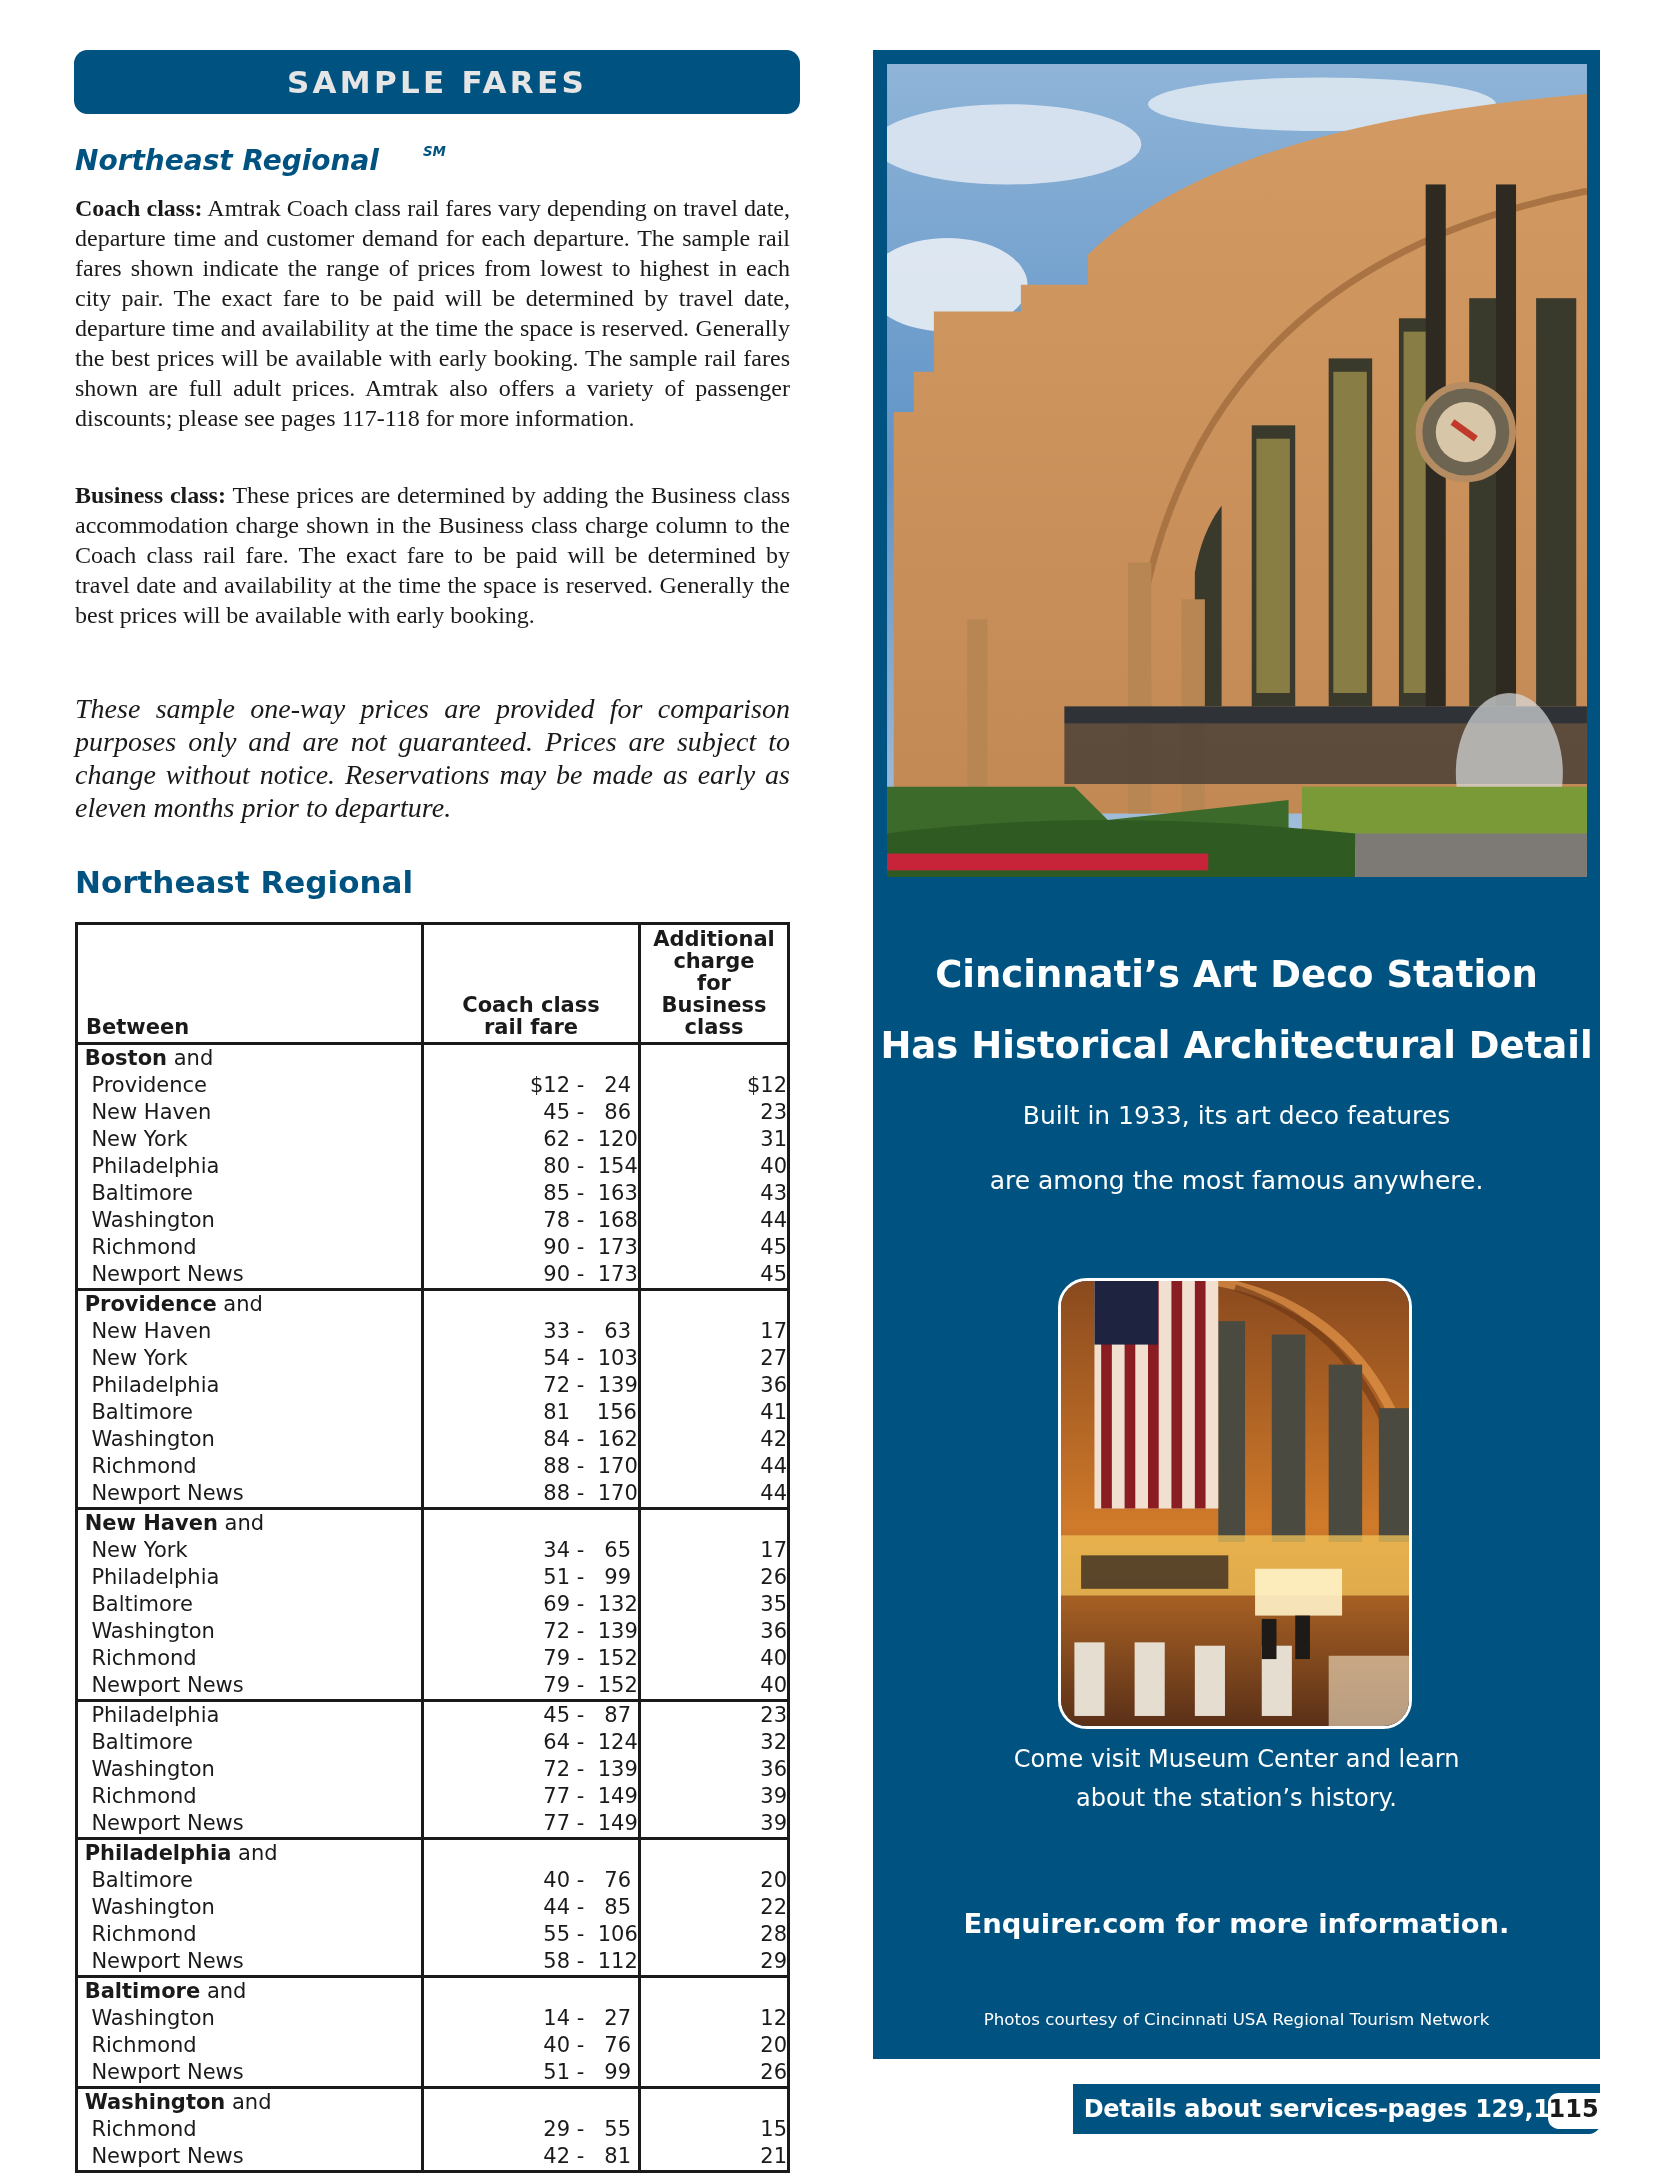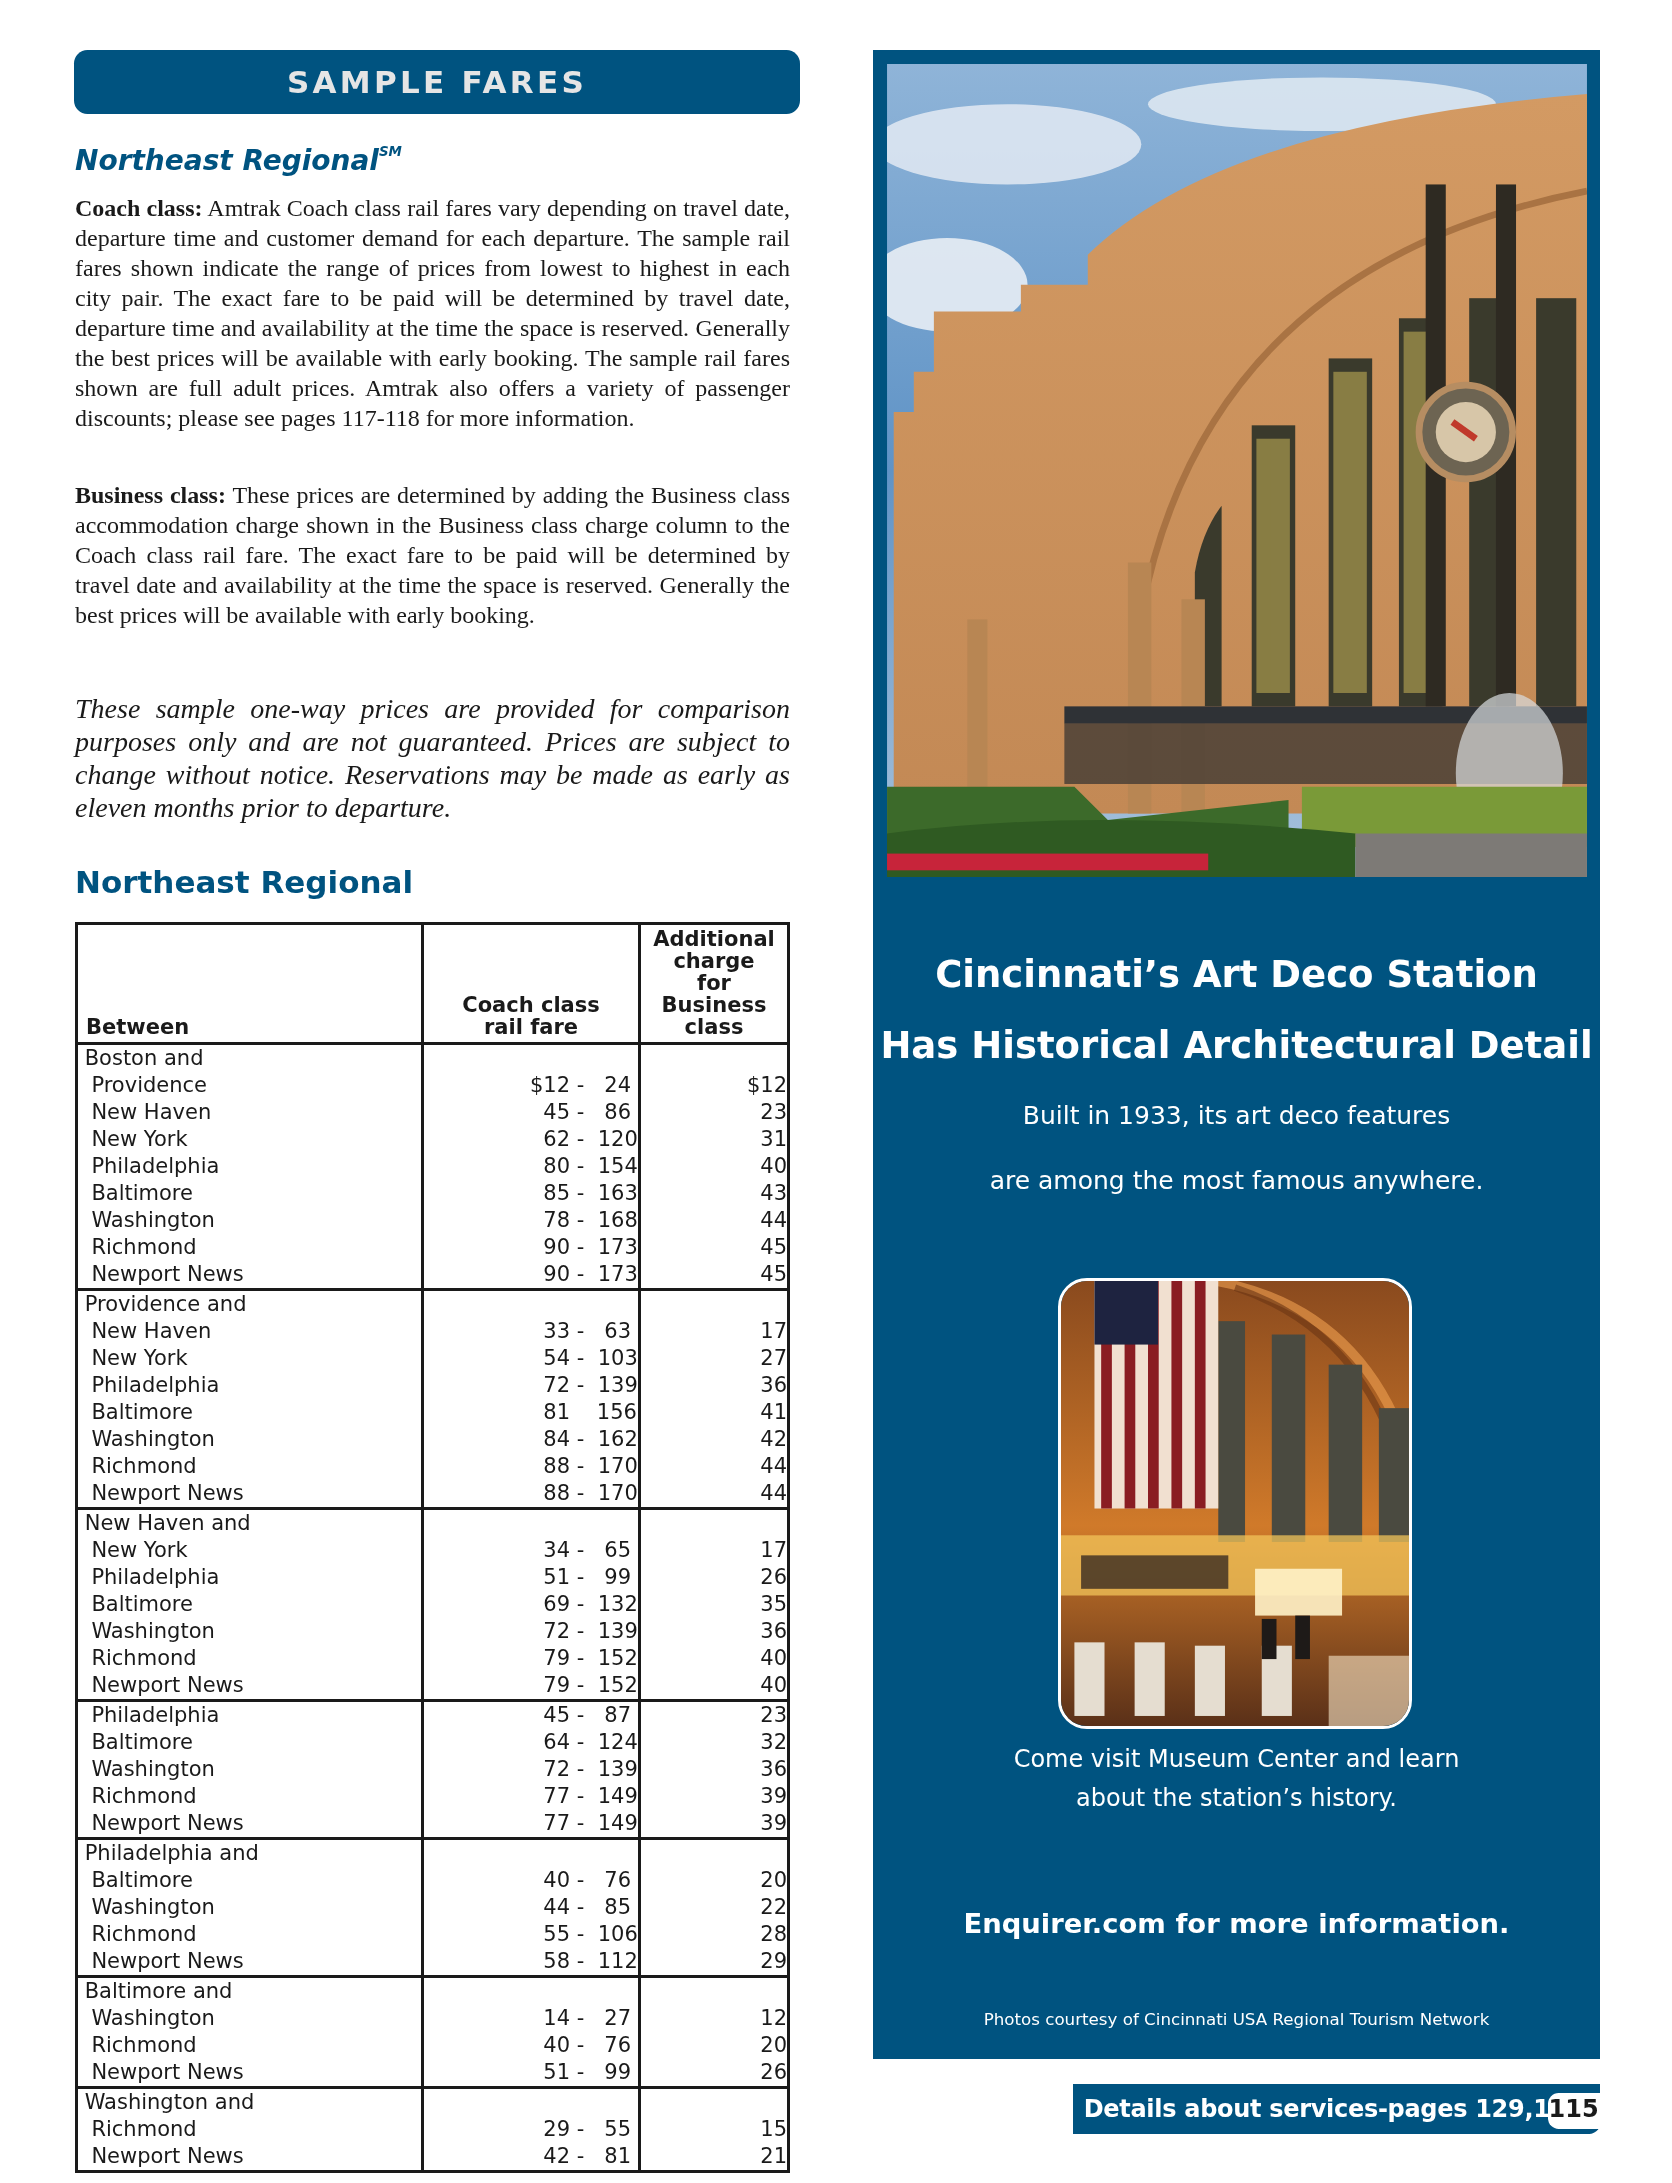--- a/index.html
+++ b/index.html
@@ -4,21 +4,21 @@
 <style>
   html, body { margin:0; padding:0; background:#ffffff; }
   body { width:1673px; height:2183px; position:relative; overflow:hidden; font-family:"DejaVu Sans", sans-serif; color:#1a1a1a; }
   .abs { position:absolute; }
 
   
   #hdr { left:74px; top:50px; width:726px; height:64px; background:#005380; border-radius:13.4px; color:#e5e5e5; display:flex; align-items:center; justify-content:center; font-family:"DejaVu Sans", sans-serif; font-weight:bold; font-size:31px; letter-spacing:3.3px; }
 
   .blue-title { color:#005380; font-family:"DejaVu Sans", sans-serif; font-weight:bold; }
   #nr-title { left:75px; top:144px; font-size:28px; font-style:italic; }
-  #nr-title sup { font-size:13.4px; font-style:italic; position:relative; top:-4px; }
+  #nr-title sup { font-size:13.4px; font-style:italic; position:relative; top:-4px;padding-left:44px; }
 
   .serif-body { font-family:"Liberation Serif", serif; font-size:24px; line-height:30px; text-align:justify; color:#1a1a1a; }
   #coach-para { left:75px; top:193px; width:715px; }
   #business-para { left:75px; top:480px; width:715px; }
   .serif-body b { font-weight:bold; }
 
   #disclaimer { left:75px; top:692px; width:715px; font-family:"Liberation Serif", serif; font-style:italic; font-size:28px; line-height:33px; text-align:justify; }
 
   #table-title { left:75px; top:864px; font-size:31px; }
 
@@ -26,21 +26,21 @@
   #fare-table { left:75px; top:922px; width:715px; border:3.3px solid #1a1a1a; border-collapse:collapse; font-family:"DejaVu Sans", sans-serif; font-size:21px; }
   #fare-table th, #fare-table td { border-left:3.3px solid #1a1a1a; border-right:3.3px solid #1a1a1a; padding:0; }
   #fare-table thead th { border-bottom:3.3px solid #1a1a1a; font-weight:bold; vertical-align:bottom; line-height:22px; padding:2.7px 0 4px 0; }
   #fare-table thead th.c1 { text-align:left; padding-left:8px; width:335px; }
   #fare-table thead th.c2 { text-align:center; width:214px; }
   #fare-table thead th.c3 { text-align:center; }
   #fare-table tbody.grp { border-top:3.3px solid #1a1a1a; }
   #fare-table td { line-height:27px; height:27px; }
   #fare-table td.city { padding-left:13.4px; white-space:nowrap; }
   #fare-table td.origin { padding-left:6.7px; }
-  #fare-table td.origin b { font-weight:normal; }
+  #fare-table td.origin b { font-weight:bold; }
   #fare-table td.fare { text-align:left; padding-left:106px; white-space:pre; font-family:"DejaVu Sans", sans-serif; }
   #fare-table td.add { text-align:right; padding-left:70px; white-space:pre; }
 
   
   #panel { left:873px; top:50px; width:727px; height:2009px; background:#005380; }
   #photo-main { left:887px; top:64px; width:700px; height:813px; overflow:hidden; }
   .panel-text { color:#ffffff; text-align:center; width:727px; left:873px; font-family:"DejaVu Sans", sans-serif; }
   #ad-h1 { top:953px; font-size:37px; font-weight:bold; }
   #ad-h2 { top:1024px; font-size:37px; font-weight:bold; }
   #ad-b1 { top:1101px; font-size:25px; }

